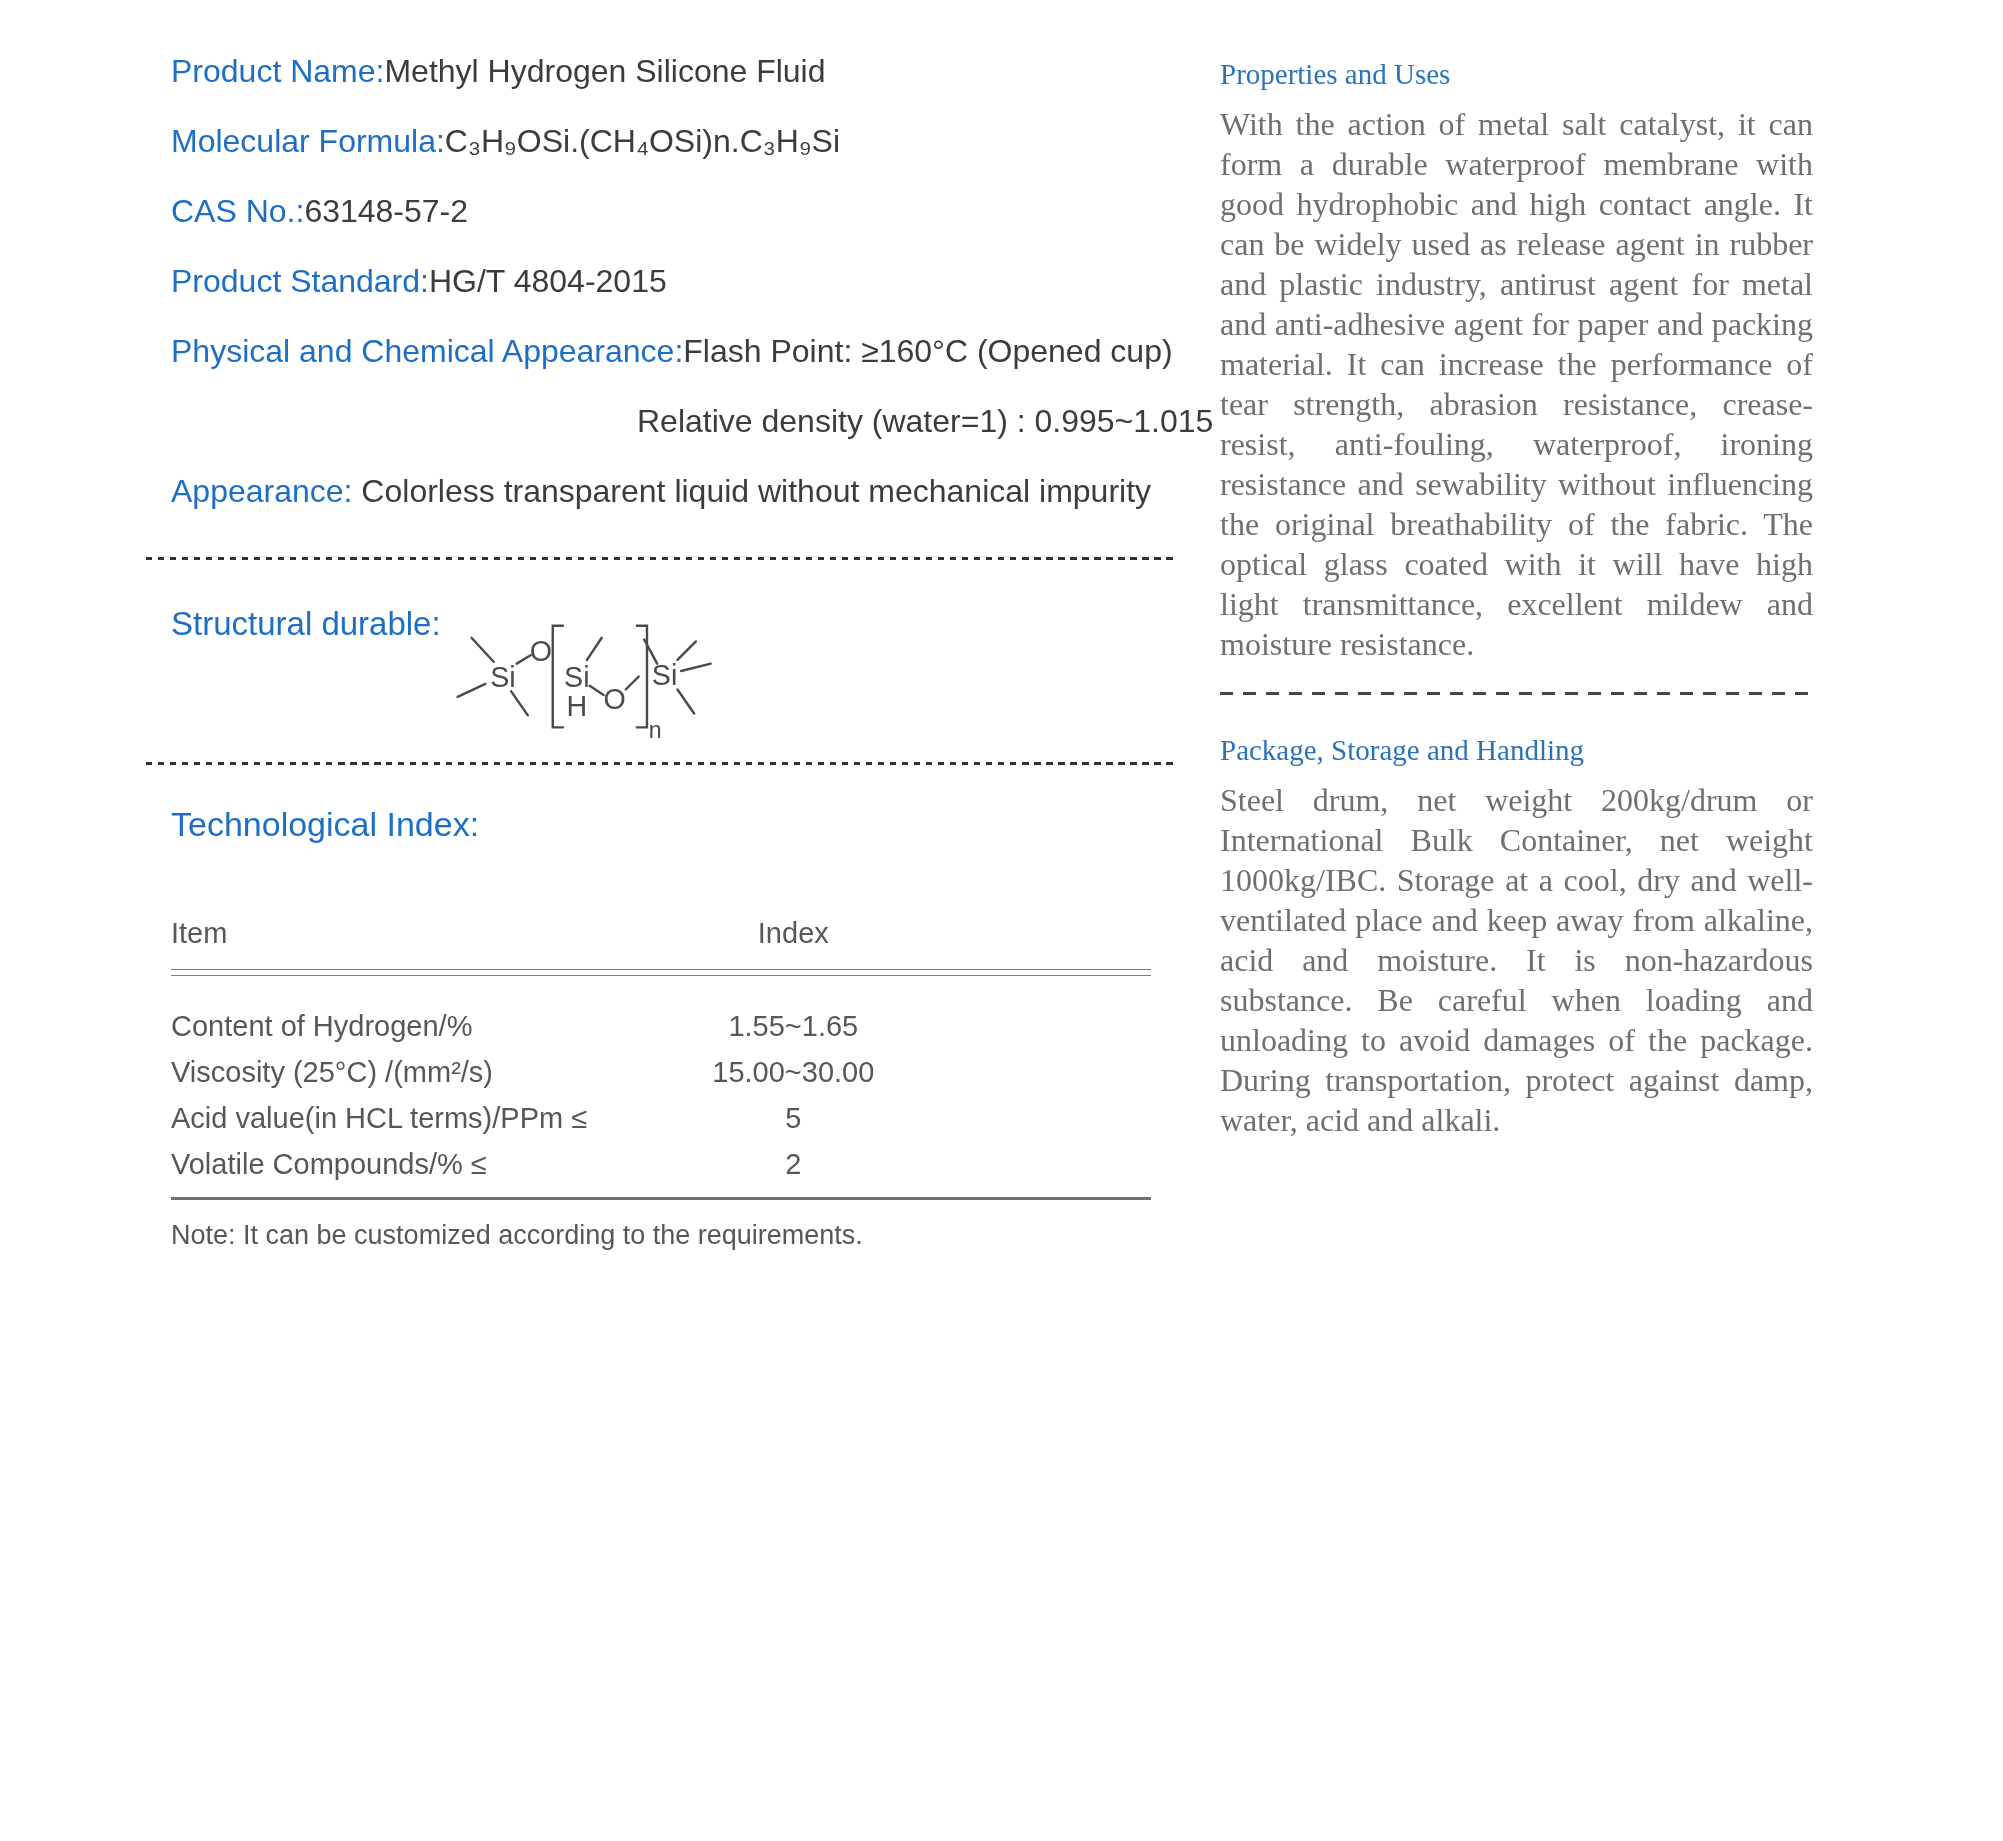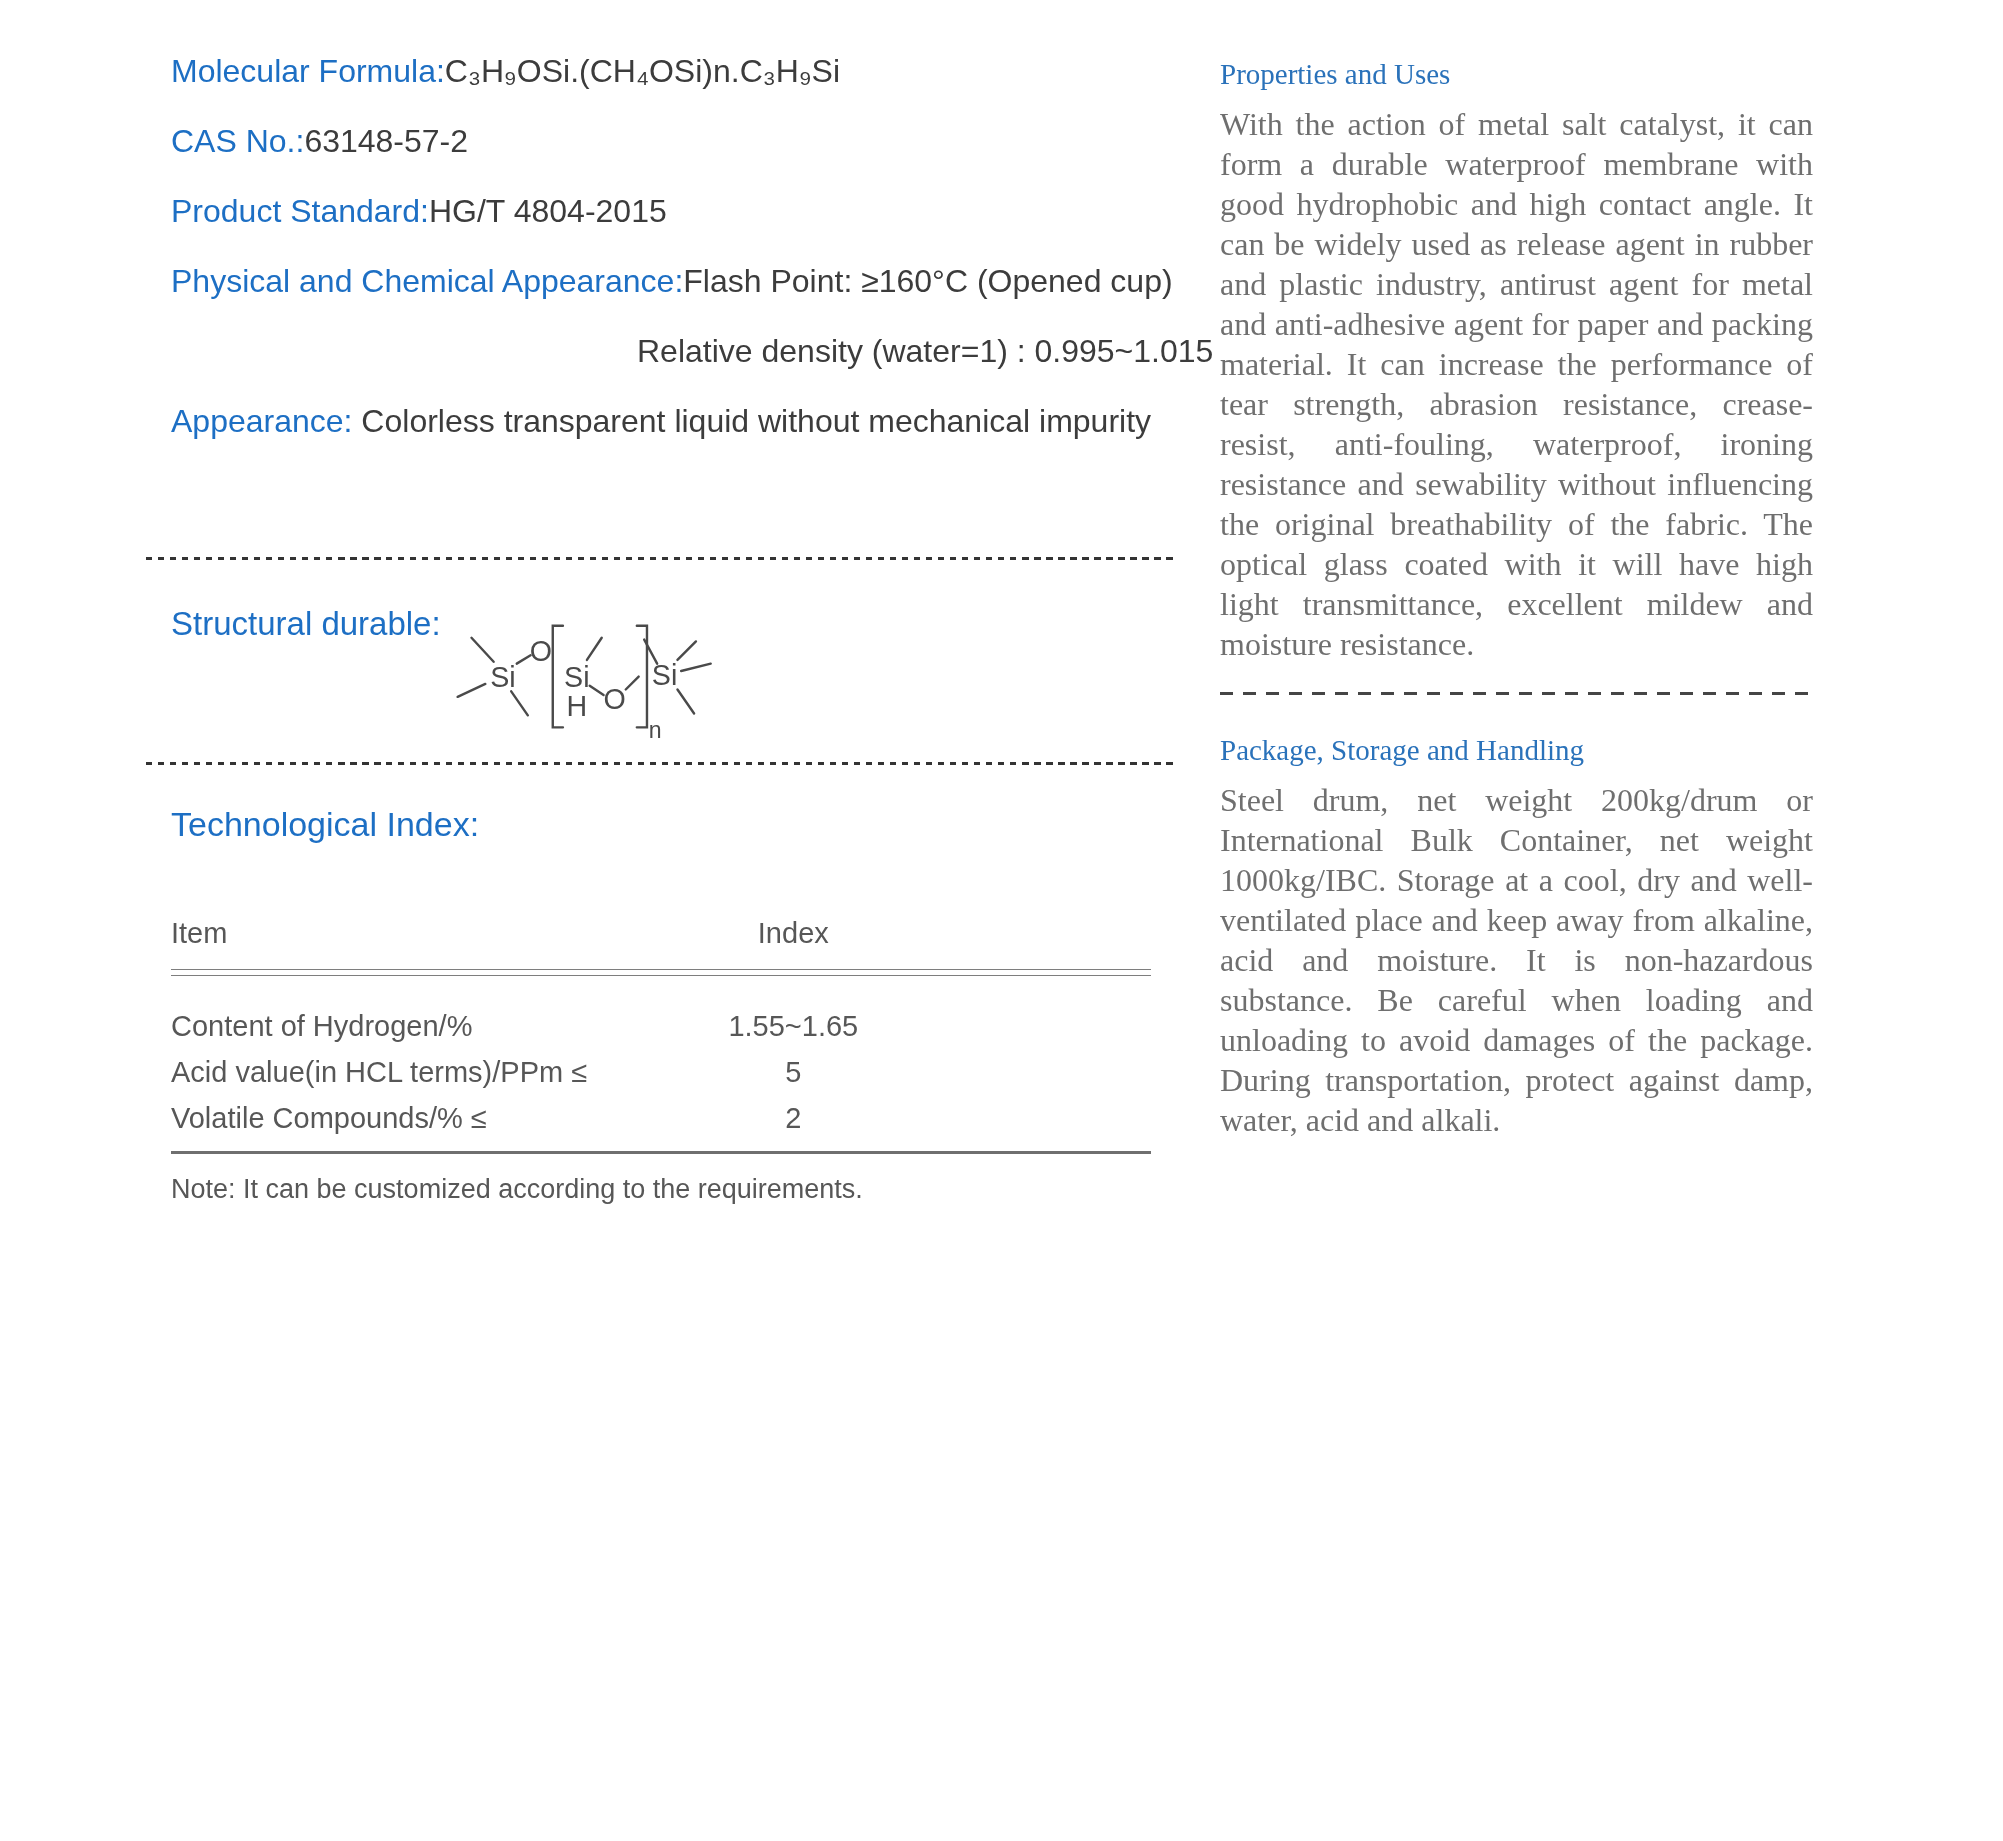--- a/index.html
+++ b/index.html
@@ -47,20 +47,21 @@
   .r-body{font-size:32px;line-height:40px;color:#6f6f6f;text-align:justify;margin:0;}
   .r-divider{height:2.8px;margin:28px 0 35px 0;
              background-image:repeating-linear-gradient(90deg,#454545 0 13px,transparent 13px 23px);}
 </style>
 </head>
 <body>
 
 <div class="page">
 
   <div class="fields">
+      <div class="field-line"><span class="f-label">Product Name:</span><span class="f-value">Methyl Hydrogen Silicone Fluid</span></div>
       <div class="field-line"><span class="f-label">Molecular Formula:</span><span class="f-value">C₃H₉OSi.(CH₄OSi)n.C₃H₉Si</span></div>
       <div class="field-line"><span class="f-label">CAS No.:</span><span class="f-value">63148-57-2</span></div>
       <div class="field-line"><span class="f-label">Product Standard:</span><span class="f-value">HG/T 4804-2015</span></div>
       <div class="field-line"><span class="f-label">Physical and Chemical Appearance:</span><span class="f-value">Flash Point: ≥160°C (Opened cup)</span></div>
       <div class="field-line indent"><span class="f-label"></span><span class="f-value">Relative density (water=1) : 0.995~1.015</span></div>
       <div class="field-line"><span class="f-label">Appearance: </span><span class="f-value">Colorless transparent liquid without mechanical impurity</span></div>
     </div>
 
   <div class="dash-left dash-1"></div>
 
@@ -106,20 +107,25 @@
       <span class="t-sp"></span>
     </div>
     <div class="double-rule"></div>
     <div class="t-rows">
         <div class="t-row">
           <span class="t-item">Content of Hydrogen/%</span>
           <span class="t-index">1.55~1.65</span>
           <span class="t-sp"></span>
         </div>
         <div class="t-row">
+          <span class="t-item">Viscosity (25°C) /(mm²/s)</span>
+          <span class="t-index">15.00~30.00</span>
+          <span class="t-sp"></span>
+        </div>
+        <div class="t-row">
           <span class="t-item">Acid value(in HCL terms)/PPm ≤</span>
           <span class="t-index">5</span>
           <span class="t-sp"></span>
         </div>
         <div class="t-row">
           <span class="t-item">Volatile Compounds/% ≤</span>
           <span class="t-index">2</span>
           <span class="t-sp"></span>
         </div>
       </div>

